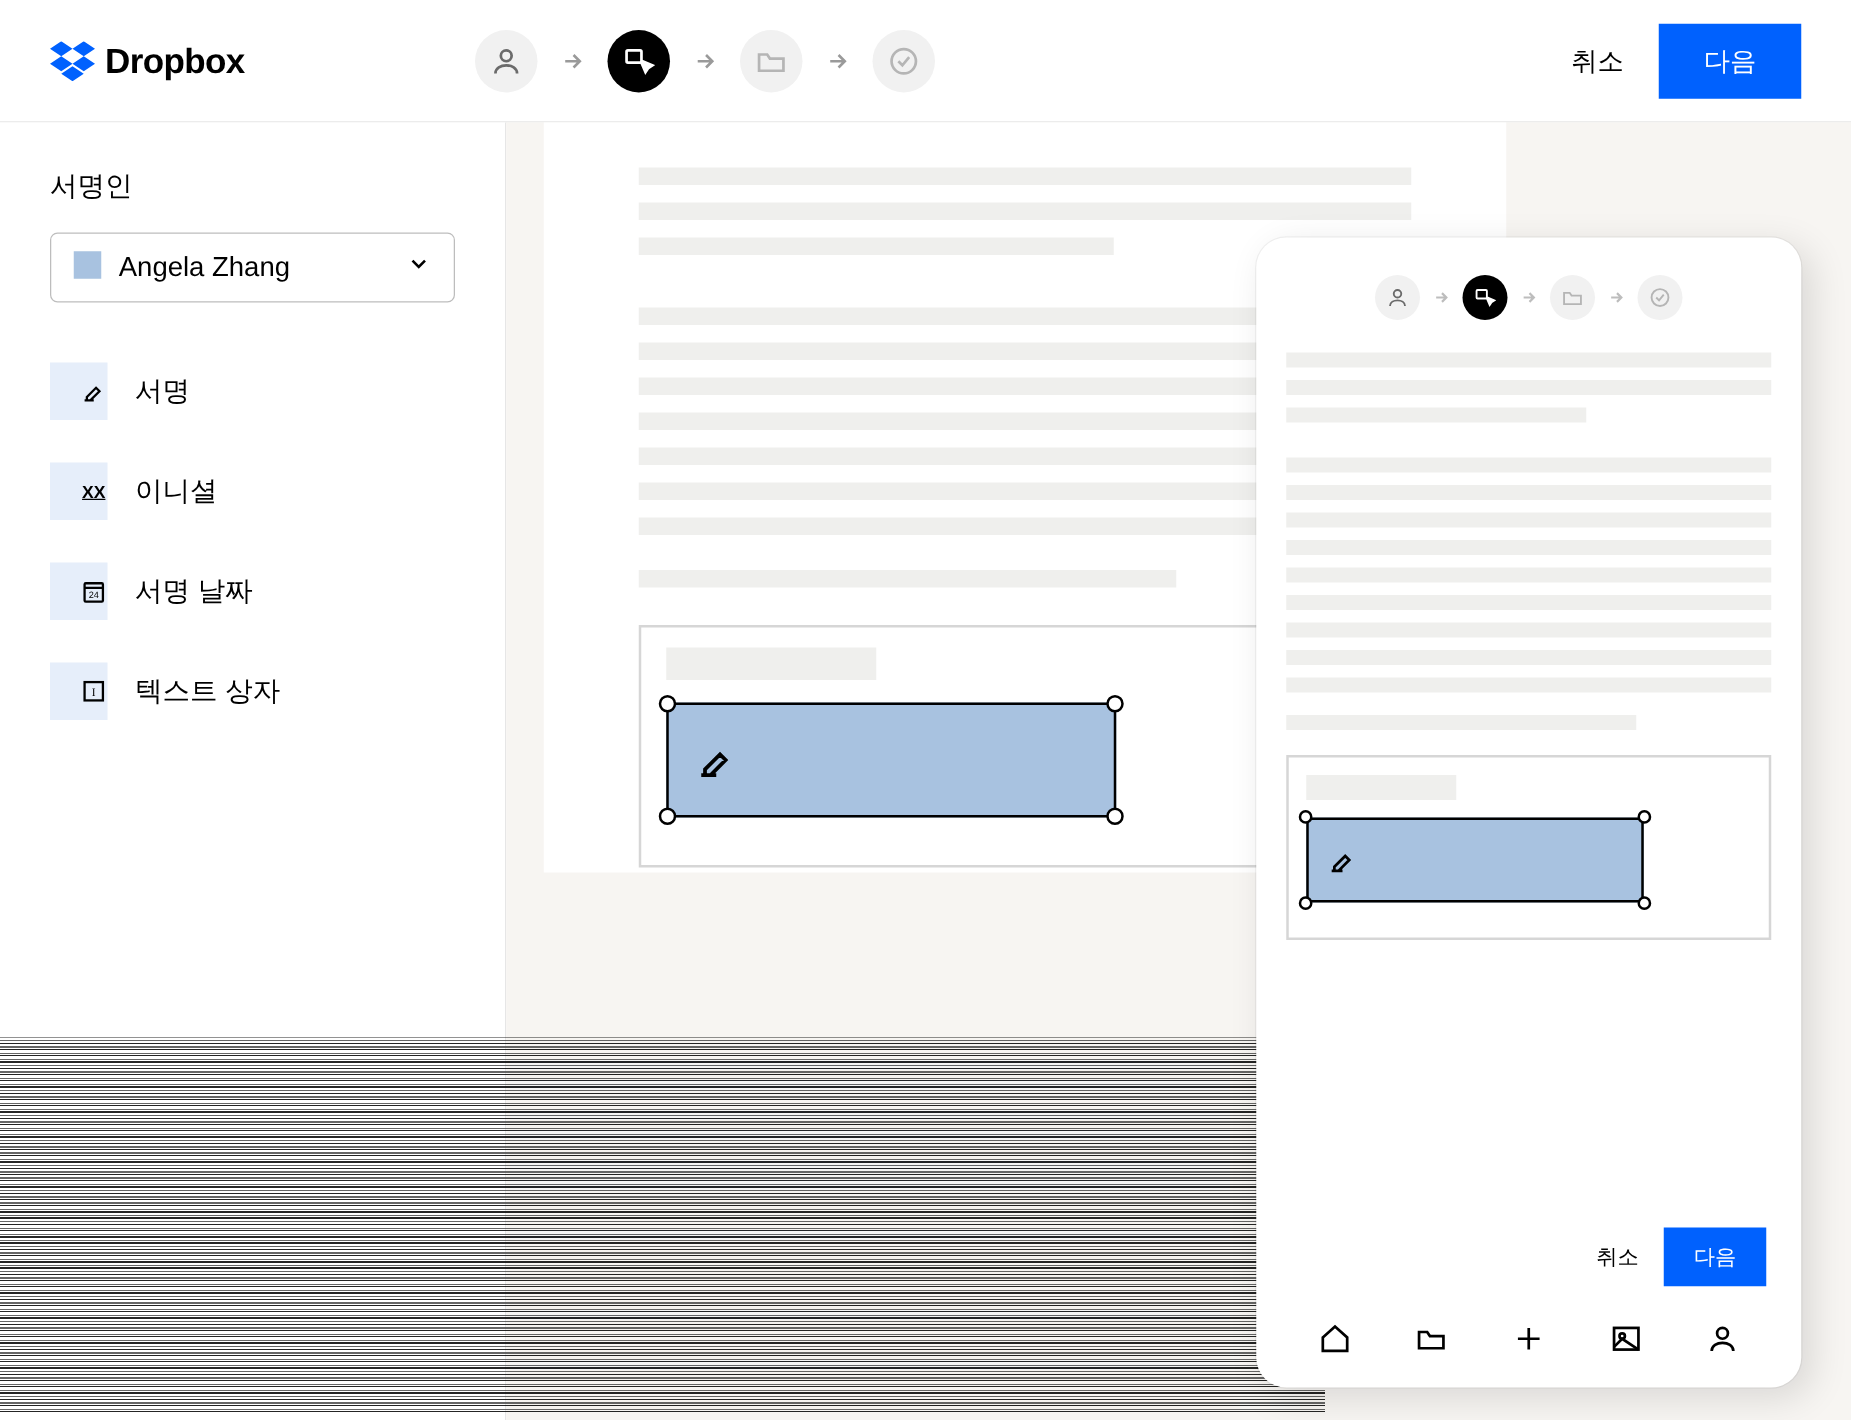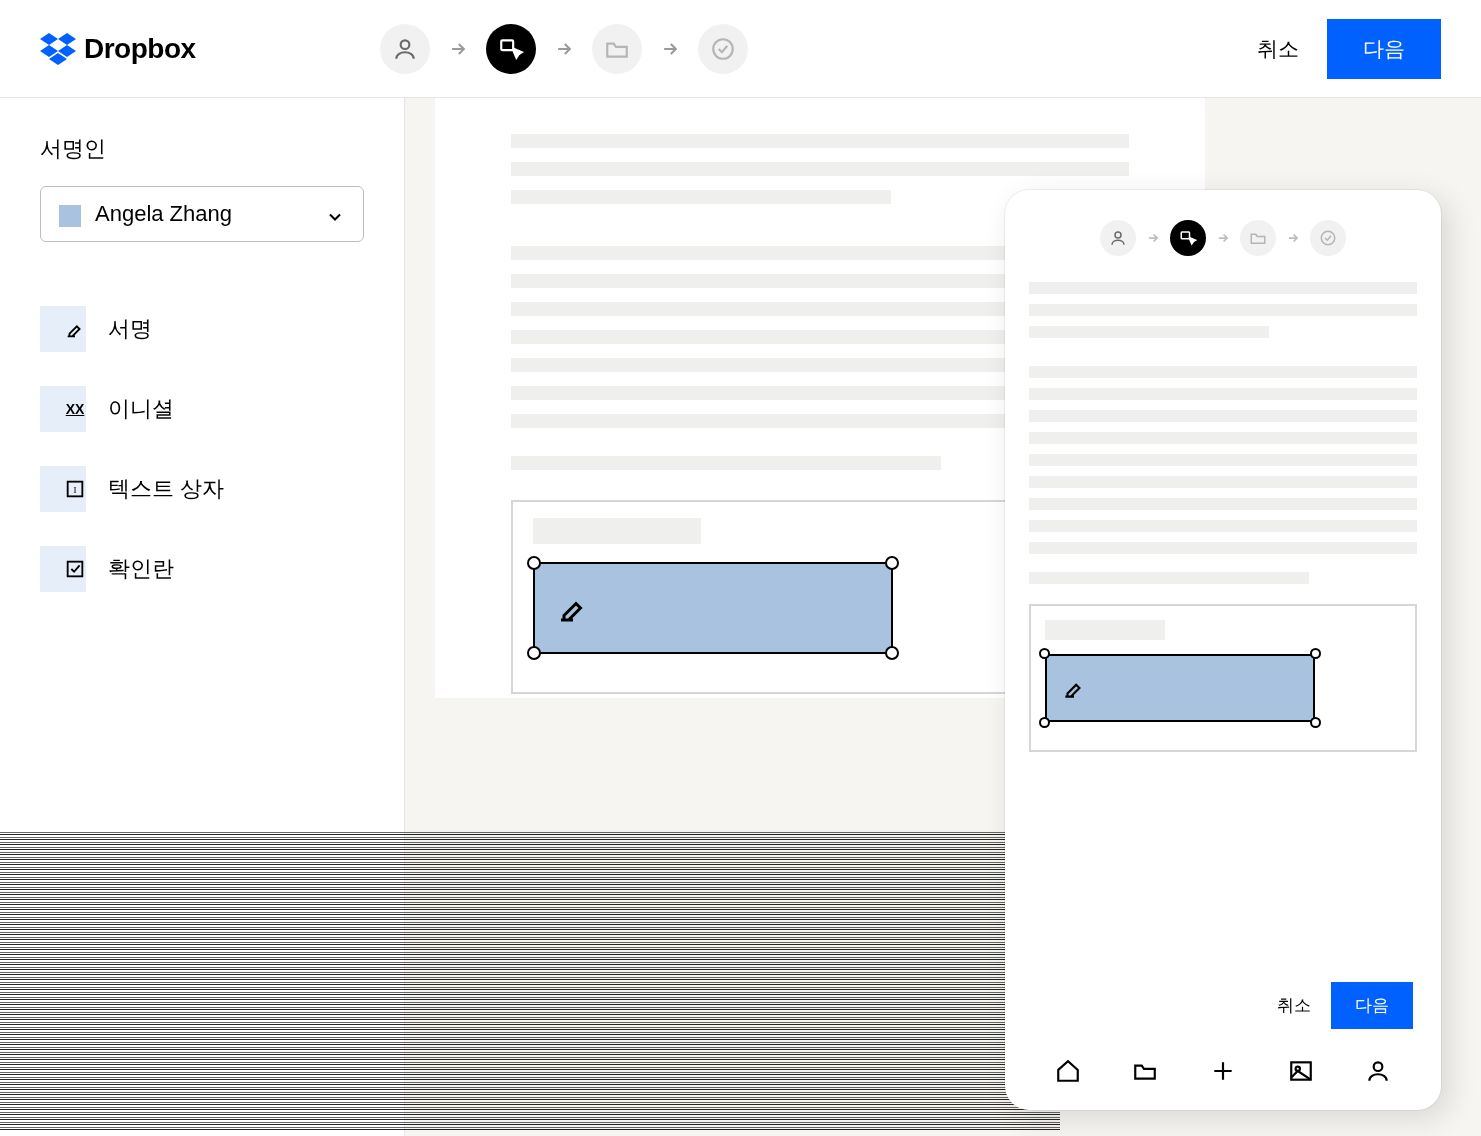--- a/index.html
+++ b/index.html
@@ -15,21 +15,21 @@
 .step-circle svg { width: 26px; height: 26px; }
 .arrow { color: #9a9a9a; }
 .header-actions { position: absolute; right: 40px; display: flex; align-items: center; gap: 28px; }
 .btn-cancel { font-size: 21px; color: #000; background: none; border: none; cursor: pointer; }
 .btn-primary { background: #0061FE; color: #fff; border: none; padding: 16px 36px; font-size: 21px; cursor: pointer; }
 
 
 .main { display: flex; height: calc(100% - 98px); position: relative; }
 .sidebar { width: 405px; padding: 36px 40px; border-right: 1px solid #e6e6e6; background: #fff; }
 .section-label { font-size: 22px; color: #000; margin-bottom: 22px; }
-.signer-dropdown { display: flex; align-items: flex-end; border: 1px solid #bdbdbd; border-radius: 6px; padding: 14px 18px; gap: 14px; cursor: pointer; margin-bottom: 64px; }
+.signer-dropdown { display: flex; align-items: flex-start; border: 1px solid #bdbdbd; border-radius: 6px; padding: 14px 18px; gap: 14px; cursor: pointer; margin-bottom: 48px; }
 .color-chip { width: 22px; height: 22px; background: #a8c2e0; }
 .signer-name { font-size: 22px; flex: 1; }
 .field-list { display: flex; flex-direction: column; gap: 34px; }
 .field-item { display: flex; align-items: center; gap: 22px; cursor: pointer; }
 .field-icon { width: 46px; height: 46px; background: #e6eefa; display: flex; align-items: center; justify-content: center; padding-left: 24px; }
 .field-label { font-size: 22px; color: #000; }
 
 
 .canvas-wrap { flex: 1; background: #f7f5f2; padding: 0; position: relative; }
 .document { background: #fff; width: 770px; margin-left: 30px; padding: 36px 0 0 0; min-height: 600px; }
@@ -144,34 +144,35 @@
       </div>
       <div class="field-item">
         <div class="field-icon" style="font-size:14px;font-weight:600;flex-direction:column;line-height:1;">
           <span style="text-decoration:underline;">XX</span>
         </div>
         <span class="field-label">이니셜</span>
       </div>
       <div class="field-item">
         <div class="field-icon">
           <svg width="26" height="26" viewBox="0 0 24 24" fill="none" stroke="#000" stroke-width="2">
-              <rect x="4" y="4" width="16" height="16"></rect>
-              <text x="12" y="16" font-size="10" text-anchor="middle" fill="#000" stroke="none" font-family="serif">I</text>
-            </svg>
-        </div>
-        <span class="field-label">텍스트 상자</span>
+              <rect x="4" y="5" width="16" height="16" rx="1"></rect>
+              <path d="M4 9h16"></path>
+              <text x="12" y="18" font-size="8" text-anchor="middle" fill="#000" stroke="none">24</text>
+            </svg>
+        </div>
+        <span class="field-label">서명 날짜</span>
       </div>
       <div class="field-item">
         <div class="field-icon">
           <svg width="26" height="26" viewBox="0 0 24 24" fill="none" stroke="#000" stroke-width="2">
               <rect x="4" y="4" width="16" height="16"></rect>
-              <path d="M8 12l3 3 6-7"></path>
-            </svg>
-        </div>
-        <span class="field-label">확인란</span>
+              <text x="12" y="16" font-size="10" text-anchor="middle" fill="#000" stroke="none" font-family="serif">I</text>
+            </svg>
+        </div>
+        <span class="field-label">텍스트 상자</span>
       </div>
     </div>
   </aside>
 
   <div class="canvas-wrap">
     <div class="document">
       <div class="doc-line"></div>
       <div class="doc-line"></div>
       <div class="doc-line short1"></div>
       <div class="doc-line"></div>

